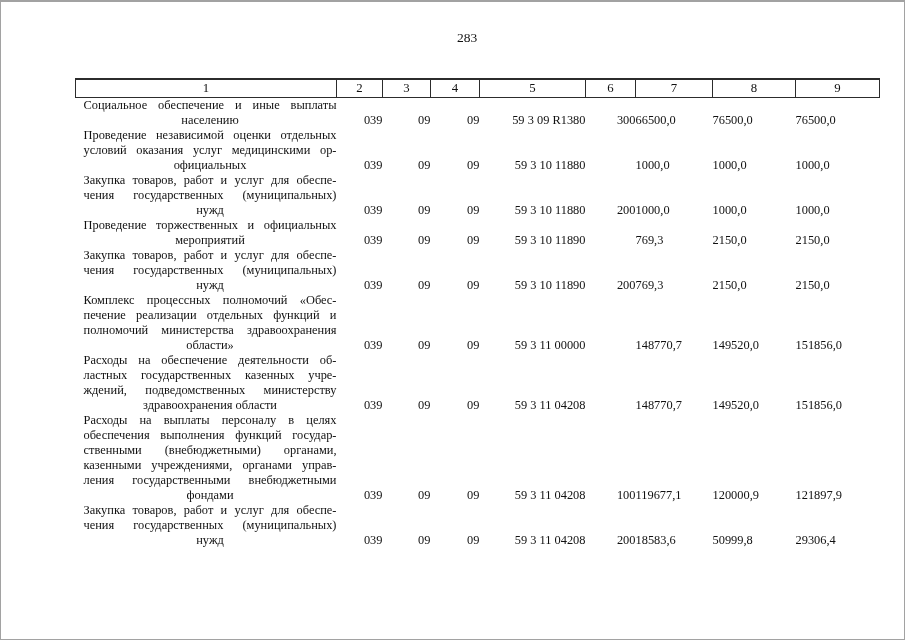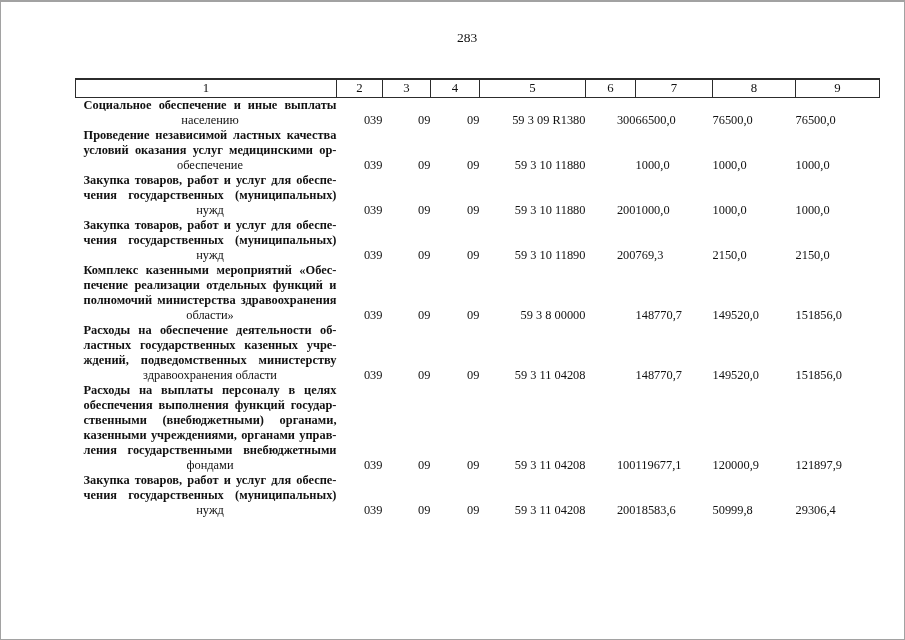--- a/index.html
+++ b/index.html
@@ -47,21 +47,21 @@
   tbody td {
     padding: 0;
     vertical-align: bottom;
     white-space: nowrap;
   }
   tbody td.c1 {
     vertical-align: top;
     padding-left: 8px;
     white-space: normal;
   }
-  .jline { text-align: justify; text-align-last: justify; font-weight: bold; }
+  .jline { text-align: justify; text-align-last: justify; }
   .lline { text-align: center; }
   td.c2, td.c3, td.c4, td.c5, td.c6 { text-align: right; }
   td.c7, td.c8, td.c9 { text-align: left; padding-right: 5px; }
 </style>
 </head>
 <body>
 
 <div class="page">
   <div class="page-number">283</div>
   <table class="budget-table">
@@ -99,23 +99,23 @@
           <td class="c3">09</td>
           <td class="c4">09</td>
           <td class="c5">59 3 09 R1380</td>
           <td class="c6">300</td>
           <td class="c7">66500,0</td>
           <td class="c8">76500,0</td>
           <td class="c9">76500,0</td>
         </tr>
         <tr>
           <td class="c1">
-            <div class="jline">Проведение независимой ластных качества</div>
+            <div class="jline">Проведение независимой оценки отдельных</div>
             <div class="jline">условий оказания услуг медицинскими ор-</div>
-            <div class="lline">обеспечение</div>
+            <div class="lline">официальных</div>
           </td>
           <td class="c2">039</td>
           <td class="c3">09</td>
           <td class="c4">09</td>
           <td class="c5">59 3 10 11880</td>
           <td class="c6"></td>
           <td class="c7">1000,0</td>
           <td class="c8">1000,0</td>
           <td class="c9">1000,0</td>
         </tr>
@@ -129,44 +129,58 @@
           <td class="c3">09</td>
           <td class="c4">09</td>
           <td class="c5">59 3 10 11880</td>
           <td class="c6">200</td>
           <td class="c7">1000,0</td>
           <td class="c8">1000,0</td>
           <td class="c9">1000,0</td>
         </tr>
         <tr>
           <td class="c1">
+            <div class="jline">Проведение торжественных и официальных</div>
+            <div class="lline">мероприятий</div>
+          </td>
+          <td class="c2">039</td>
+          <td class="c3">09</td>
+          <td class="c4">09</td>
+          <td class="c5">59 3 10 11890</td>
+          <td class="c6"></td>
+          <td class="c7">769,3</td>
+          <td class="c8">2150,0</td>
+          <td class="c9">2150,0</td>
+        </tr>
+        <tr>
+          <td class="c1">
             <div class="jline">Закупка товаров, работ и услуг для обеспе-</div>
             <div class="jline">чения государственных (муниципальных)</div>
             <div class="lline">нужд</div>
           </td>
           <td class="c2">039</td>
           <td class="c3">09</td>
           <td class="c4">09</td>
           <td class="c5">59 3 10 11890</td>
           <td class="c6">200</td>
           <td class="c7">769,3</td>
           <td class="c8">2150,0</td>
           <td class="c9">2150,0</td>
         </tr>
         <tr>
           <td class="c1">
-            <div class="jline">Комплекс казенными мероприятий «Обес-</div>
+            <div class="jline">Комплекс процессных полномочий «Обес-</div>
             <div class="jline">печение реализации отдельных функций и</div>
             <div class="jline">полномочий министерства здравоохранения</div>
             <div class="lline">области»</div>
           </td>
           <td class="c2">039</td>
           <td class="c3">09</td>
           <td class="c4">09</td>
-          <td class="c5">59 3 8 00000</td>
+          <td class="c5">59 3 11 00000</td>
           <td class="c6"></td>
           <td class="c7">148770,7</td>
           <td class="c8">149520,0</td>
           <td class="c9">151856,0</td>
         </tr>
         <tr>
           <td class="c1">
             <div class="jline">Расходы на обеспечение деятельности об-</div>
             <div class="jline">ластных государственных казенных учре-</div>
             <div class="jline">ждений, подведомственных министерству</div>

